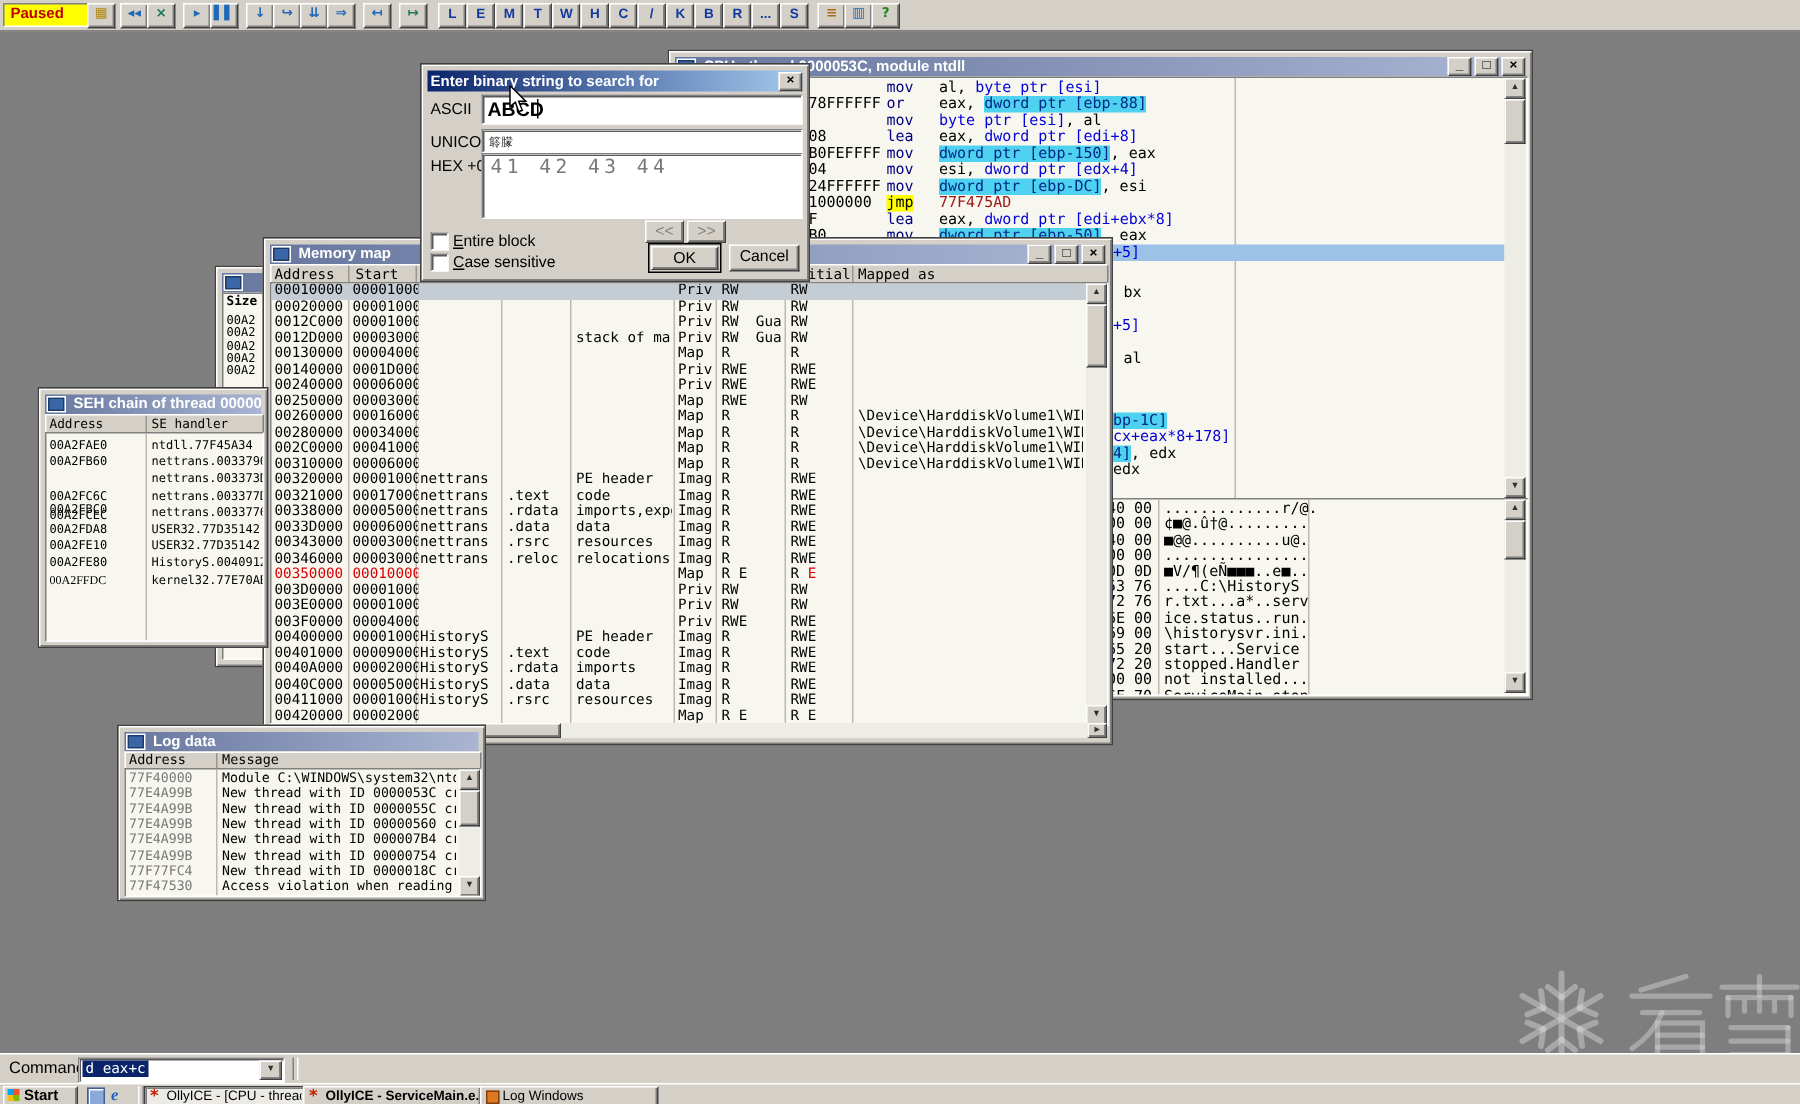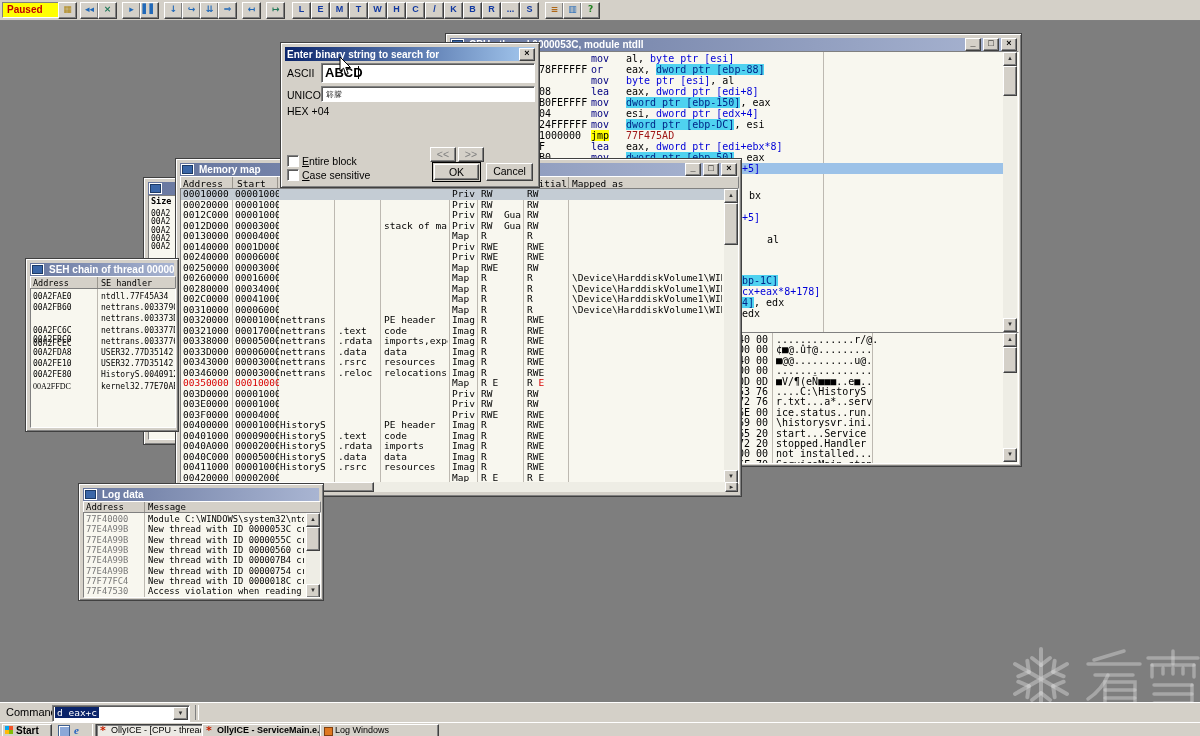--- a/index.html
+++ b/index.html
@@ -250,21 +250,21 @@
         <div style="position: absolute; left: 0px; top: 56px; width: 552px; height: 11px; font: 10px / 11px &quot;DejaVu Sans Mono&quot;, monospace; white-space: pre;"><div class="pl" style="position: absolute; left: 88px; top: 0px;">04</div><div class="mn" style="position: absolute; left: 140px; top: 0px;">mov</div><div style="position: absolute; left: 175px; top: 0px; white-space: pre;"><span class="pl">esi, </span><span class="mem">dword ptr [edx+4]</span></div></div>
         <div style="position: absolute; left: 0px; top: 67px; width: 552px; height: 11px; font: 10px / 11px &quot;DejaVu Sans Mono&quot;, monospace; white-space: pre;"><div class="pl" style="position: absolute; left: 88px; top: 0px;">24FFFFFF</div><div class="mn" style="position: absolute; left: 140px; top: 0px;">mov</div><div style="position: absolute; left: 175px; top: 0px; white-space: pre;"><span class="hl">dword ptr [ebp-DC]</span><span class="pl">, esi</span></div></div>
         <div style="position: absolute; left: 0px; top: 78px; width: 552px; height: 11px; font: 10px / 11px &quot;DejaVu Sans Mono&quot;, monospace; white-space: pre;"><div class="pl" style="position: absolute; left: 88px; top: 0px;">1000000</div><div class="jmpbg" style="position: absolute; left: 140px; top: 0px;">jmp</div><div style="position: absolute; left: 175px; top: 0px; white-space: pre;"><span class="addr">77F475AD</span></div></div>
         <div style="position: absolute; left: 0px; top: 89px; width: 552px; height: 11px; font: 10px / 11px &quot;DejaVu Sans Mono&quot;, monospace; white-space: pre;"><div class="pl" style="position: absolute; left: 88px; top: 0px;">F</div><div class="mn" style="position: absolute; left: 140px; top: 0px;">lea</div><div style="position: absolute; left: 175px; top: 0px; white-space: pre;"><span class="pl">eax, </span><span class="mem">dword ptr [edi+ebx*8]</span></div></div>
         <div style="position: absolute; left: 0px; top: 100px; width: 552px; height: 11px; font: 10px / 11px &quot;DejaVu Sans Mono&quot;, monospace; white-space: pre;"><div class="pl" style="position: absolute; left: 88px; top: 0px;">B0</div><div class="mn" style="position: absolute; left: 140px; top: 0px;">mov</div><div style="position: absolute; left: 175px; top: 0px; white-space: pre;"><span class="hl">dword ptr [ebp-50]</span><span class="pl">, eax</span></div></div>
         <div style="position: absolute; left: 0px; top: 111px; width: 552px; height: 11px; background: rgb(156, 194, 232); font: 10px / 11px &quot;DejaVu Sans Mono&quot;, monospace;">
           <div class="mem" style="position: absolute; left: 291px; top: 0px;">+5]</div>
         </div>
         <div style="position: absolute; left: 0px; top: 138px; width: 552px; height: 11px; font: 10px / 11px &quot;DejaVu Sans Mono&quot;, monospace; white-space: pre;"><div style="position: absolute; left: 298px; top: 0px; white-space: pre;"><span class="pl">bx</span></div></div>
         <div style="position: absolute; left: 0px; top: 160px; width: 552px; height: 11px; font: 10px / 11px &quot;DejaVu Sans Mono&quot;, monospace; white-space: pre;"><div style="position: absolute; left: 291px; top: 0px; white-space: pre;"><span class="mem">+5]</span></div></div>
-        <div style="position: absolute; left: 0px; top: 182px; width: 552px; height: 11px; font: 10px / 11px &quot;DejaVu Sans Mono&quot;, monospace; white-space: pre;"><div style="position: absolute; left: 316px; top: 0px; white-space: pre;"><span class="pl">al</span></div></div>
+        <div style="position: absolute; left: 0px; top: 182px; width: 552px; height: 11px; font: 10px / 11px &quot;DejaVu Sans Mono&quot;, monospace; white-space: pre;"><div style="position: absolute; left: 298px; top: 0px; white-space: pre;"><span class="pl">al</span></div></div>
         <div style="position: absolute; left: 0px; top: 223px; width: 552px; height: 11px; font: 10px / 11px &quot;DejaVu Sans Mono&quot;, monospace; white-space: pre;"><div style="position: absolute; left: 291px; top: 0px; white-space: pre;"><span class="hl">bp-1C]</span></div></div>
         <div style="position: absolute; left: 0px; top: 234px; width: 552px; height: 11px; font: 10px / 11px &quot;DejaVu Sans Mono&quot;, monospace; white-space: pre;"><div style="position: absolute; left: 291px; top: 0px; white-space: pre;"><span class="mem">cx+eax*8+178]</span></div></div>
         <div style="position: absolute; left: 0px; top: 245px; width: 552px; height: 11px; font: 10px / 11px &quot;DejaVu Sans Mono&quot;, monospace; white-space: pre;"><div style="position: absolute; left: 291px; top: 0px; white-space: pre;"><span class="hl">4]</span><span class="pl">, edx</span></div></div>
         <div style="position: absolute; left: 0px; top: 256px; width: 552px; height: 11px; font: 10px / 11px &quot;DejaVu Sans Mono&quot;, monospace; white-space: pre;"><div style="position: absolute; left: 291px; top: 0px; white-space: pre;"><span class="pl">edx</span></div></div>
         <div class="sbtrack" style="position: absolute; left: 552px; top: 0px; width: 14px; height: 279px;">
           <div class="sbbtn" style="position: absolute; left: 0px; top: 0px;">▲</div>
           <div class="sbbtn" style="position: absolute; left: 0px; top: 266px;">▼</div>
           <div class="sbthumb" style="position: absolute; left: 0px; top: 14px; width: 12px; height: 28px;"></div>
         </div>
       </div>
@@ -426,20 +426,23 @@
     <div class="dlabel" style="left:6px;top:24px;">ASCII</div>
     <div class="dfield" style="left:40px;top:20px;width:212px;height:18px;">
       <span style="position:absolute;left:3px;top:1px;font:bold 13px 'Liberation Sans',sans-serif;">ABCD</span>
       <span style="position:absolute;left:36px;top:2px;width:1px;height:13px;background:#000;"></span>
     </div>
     <div class="dlabel" style="left:6px;top:46px;">UNICODE</div>
     <div class="dfield" style="left:40px;top:43px;width:212px;height:14px;">
       <span style="position:absolute;left:4px;top:2px;font:8px 'DejaVu Sans',sans-serif;color:#303030;">䉁䑃</span>
     </div>
     <div class="dlabel" style="left:6px;top:62px;">HEX +04</div>
+    <div class="dfield" style="left:40px;top:59px;width:212px;height:42px;">
+      <span style="position:absolute;left:5px;top:1px;font:13px 'DejaVu Sans Mono',monospace;letter-spacing:3px;color:#787878;">41 42 43 44</span>
+    </div>
     <div class="dbtn" style="left:149px;top:104px;width:24px;height:13px;line-height:12px;color:#808080;">&lt;&lt;</div>
     <div class="dbtn" style="left:177px;top:104px;width:24px;height:13px;line-height:12px;color:#808080;">&gt;&gt;</div>
     <div class="cbox" style="left:6px;top:112px;"></div>
     <div class="dlabel ul1" style="left:21px;top:112px;"><u>E</u>ntire block</div>
     <div class="cbox" style="left:6px;top:126px;"></div>
     <div class="dlabel ul1" style="left:21px;top:126px;"><u>C</u>ase sensitive</div>
     <div style="position:absolute;left:151px;top:119px;width:47px;height:18px;border:1px solid #000;">
       <div class="dbtn" style="left:1px;top:1px;width:43px;height:14px;line-height:14px;">OK</div>
     </div>
     <div class="dbtn" style="left:205px;top:120px;width:45px;height:16px;line-height:15px;">Cancel</div>

